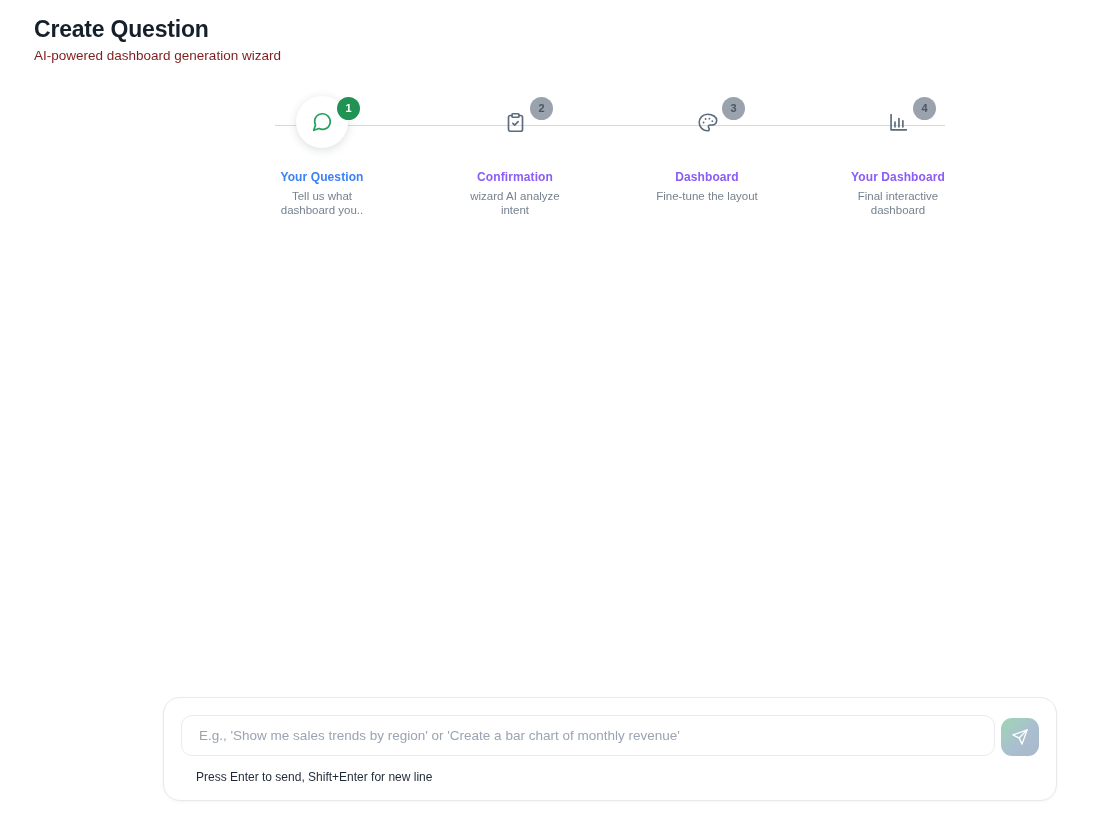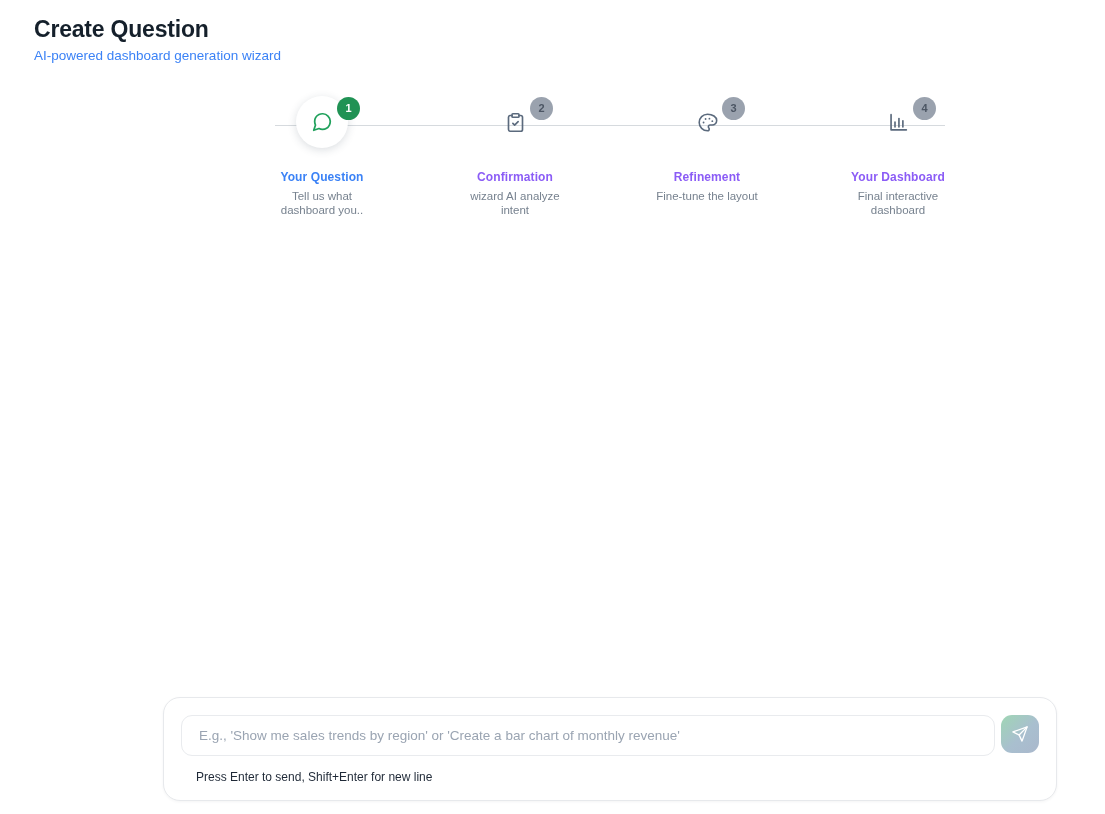--- a/index.html
+++ b/index.html
@@ -25,21 +25,21 @@
   .page-title {
     font-size: 23px;
     font-weight: bold;
     color: #15202b;
     letter-spacing: -0.2px;
     line-height: 30px;
     margin: 0;
   }
   .page-subtitle {
     font-size: 13.5px;
-    color: #3b82f6;
+    color: #7f1d1d;
     line-height: 20px;
     margin: 2px 0 0 0;
     font-weight: normal;
   }
 
   
   .stepper {
     position: absolute;
     left: 265px;
     top: 96px;
@@ -134,21 +134,21 @@
     border: 1px solid #e7e9ec;
     border-radius: 17px;
     box-shadow: 0 1px 3px rgba(30, 41, 59, 0.05);
   }
   .composer-row {
     position: absolute;
     left: 17px;
     top: 17px;
     right: 17px;
     display: flex;
-    align-items: flex-start;
+    align-items: flex-end;
     gap: 6px;
   }
   .composer-input {
     flex: 1;
     height: 41px;
     box-sizing: border-box;
     border: 1px solid #e9ebee;
     border-radius: 11px;
     background: #ffffff;
     padding: 0 17px;
@@ -233,21 +233,21 @@
             <path d="M12 2.5A9.5 9.5 0 0 0 2.5 12c0 5.25 4.25 9.5 9.5 9.5a2 2 0 0 0 2-2 1.9 1.9 0 0 0-.5-1.3 1.9 1.9 0 0 1-.5-1.3 2 2 0 0 1 2-2h2.3a5.2 5.2 0 0 0 5.2-5.2C22.5 5.6 17.8 2.5 12 2.5z"></path>
             <circle cx="7.5" cy="12" r="1.05" fill="#5b6a7d" stroke="none"></circle>
             <circle cx="9.8" cy="8" r="1.05" fill="#5b6a7d" stroke="none"></circle>
             <circle cx="14.2" cy="7.6" r="1.05" fill="#5b6a7d" stroke="none"></circle>
             <circle cx="17.5" cy="10.5" r="1.05" fill="#5b6a7d" stroke="none"></circle>
           </svg>
         </span>
       </div>
       <div class="step-badge">3</div>
     </div>
-    <div class="step-label">Refinement</div>
+    <div class="step-label">Dashboard</div>
     <div class="step-desc">Fine-tune the layout</div>
   </div>
 
   <div class="step" style="left:633px;">
     <div class="step-icon-wrap">
       <div class="step-disc">
         <span>
           <svg class="icon-svg" width="21" height="21" viewBox="0 0 24 24" fill="none" stroke="#5b6a7d" stroke-width="1.9" stroke-linecap="round" stroke-linejoin="round">
             <path d="M3.5 3v17.5H21"></path>
             <path d="M8 11.5v5.5"></path>

